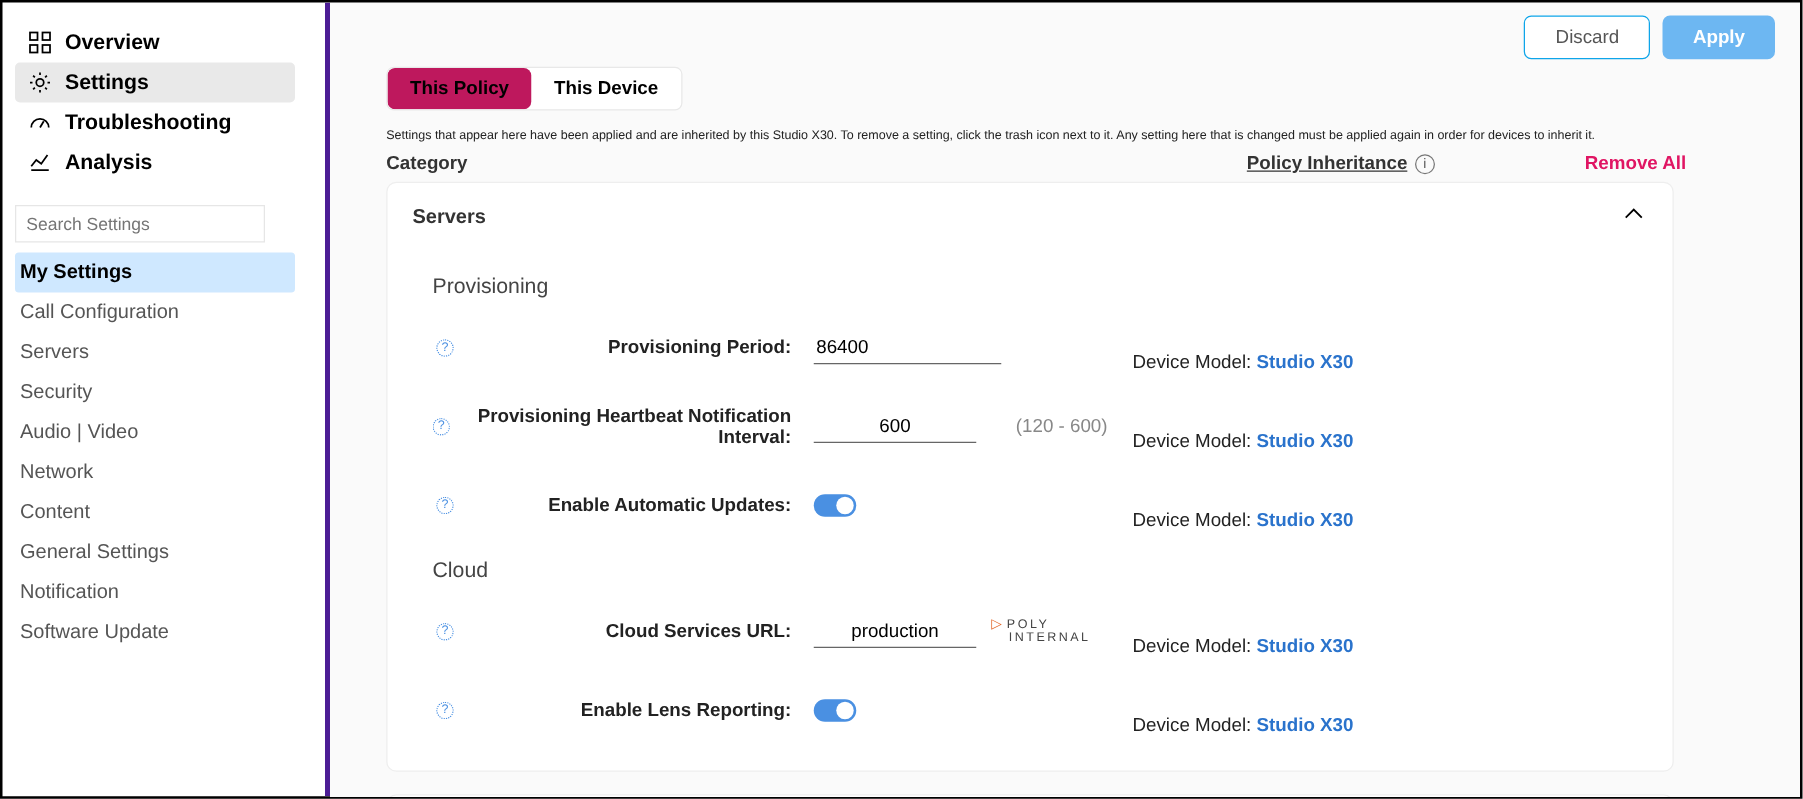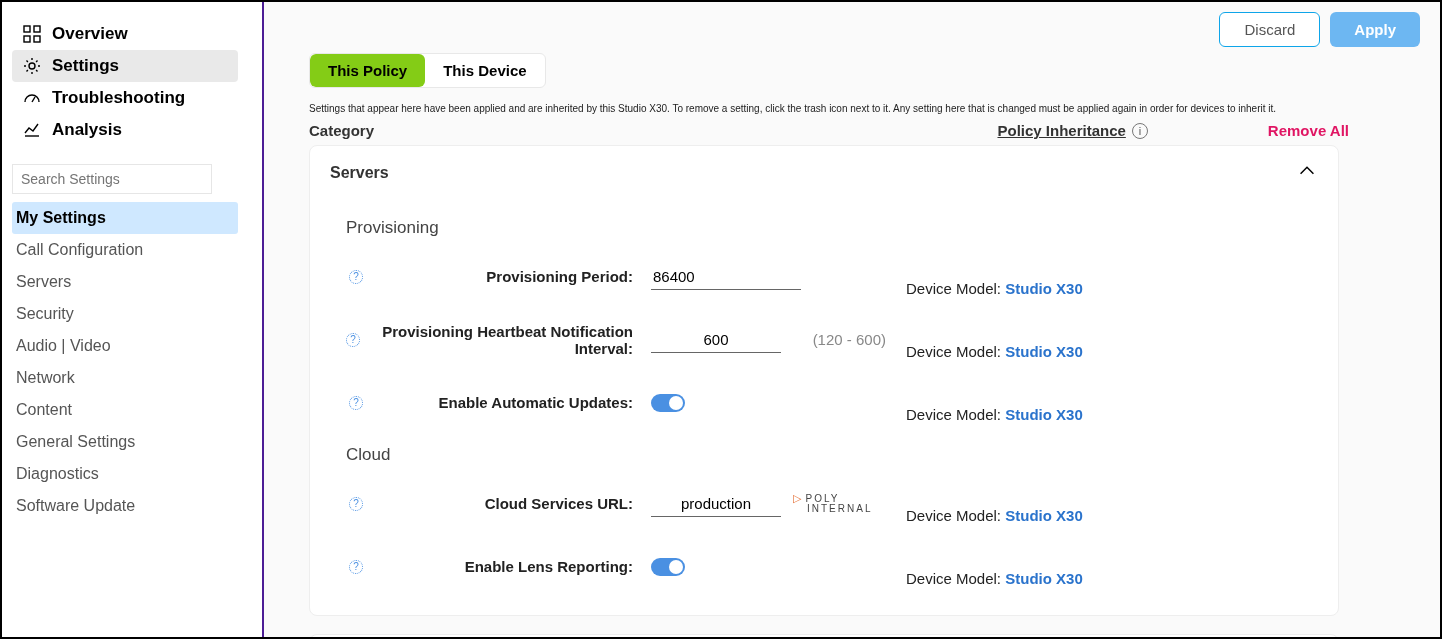--- a/index.html
+++ b/index.html
@@ -14,21 +14,21 @@
     border: 2px solid #000;
     position: relative;
     overflow: hidden;
   }
   .layout { display:flex; height:100%; }
 
   
   .sidebar {
     width: 262px;
     flex: 0 0 262px;
-    border-right: 2px solid #4c1d95;
+    border-right: 4px solid #4c1d95;
     padding: 16px 24px 0 10px;
     overflow-y: auto;
   }
   .nav-primary { list-style:none; margin:0 0 14px 0; padding:0; }
   .nav-primary li {
     display:flex; align-items:center;
     padding: 6px 10px;
     font-size: 17px;
     font-weight: 700;
     color:#000;
@@ -94,21 +94,21 @@
     overflow:hidden;
     margin-bottom:14px;
   }
   .tab {
     padding: 8px 18px;
     font-size: 15px;
     font-weight:600;
     color:#000;
     cursor:pointer;
   }
-  .tab.active { background:#84cc16; border-radius:6px; }
+  .tab.active { background:#be185d; border-radius:6px; }
 
   .description {
     font-size: 10px;
     color:#222;
     line-height:1.4;
     margin-bottom: 6px;
     max-width: 1040px;
   }
 
   .header-row {
@@ -251,21 +251,21 @@
 
     <ul class="nav-sub">
       <li class="active"><span>My Settings</span></li>
       <li><span>Call Configuration</span></li>
       <li><span>Servers</span></li>
       <li><span>Security</span></li>
       <li><span>Audio | Video</span></li>
       <li><span>Network</span></li>
       <li><span>Content</span></li>
       <li><span>General Settings</span></li>
-      <li><span>Diagnostics</span></li>
+      <li><span>Notification</span></li>
       <li><span>Software Update</span></li>
     </ul>
   </aside>
 
   <main class="main">
 
     <div class="topbar">
       <button class="btn btn-discard">Discard</button>
       <button class="btn btn-apply">Apply</button>
     </div>

